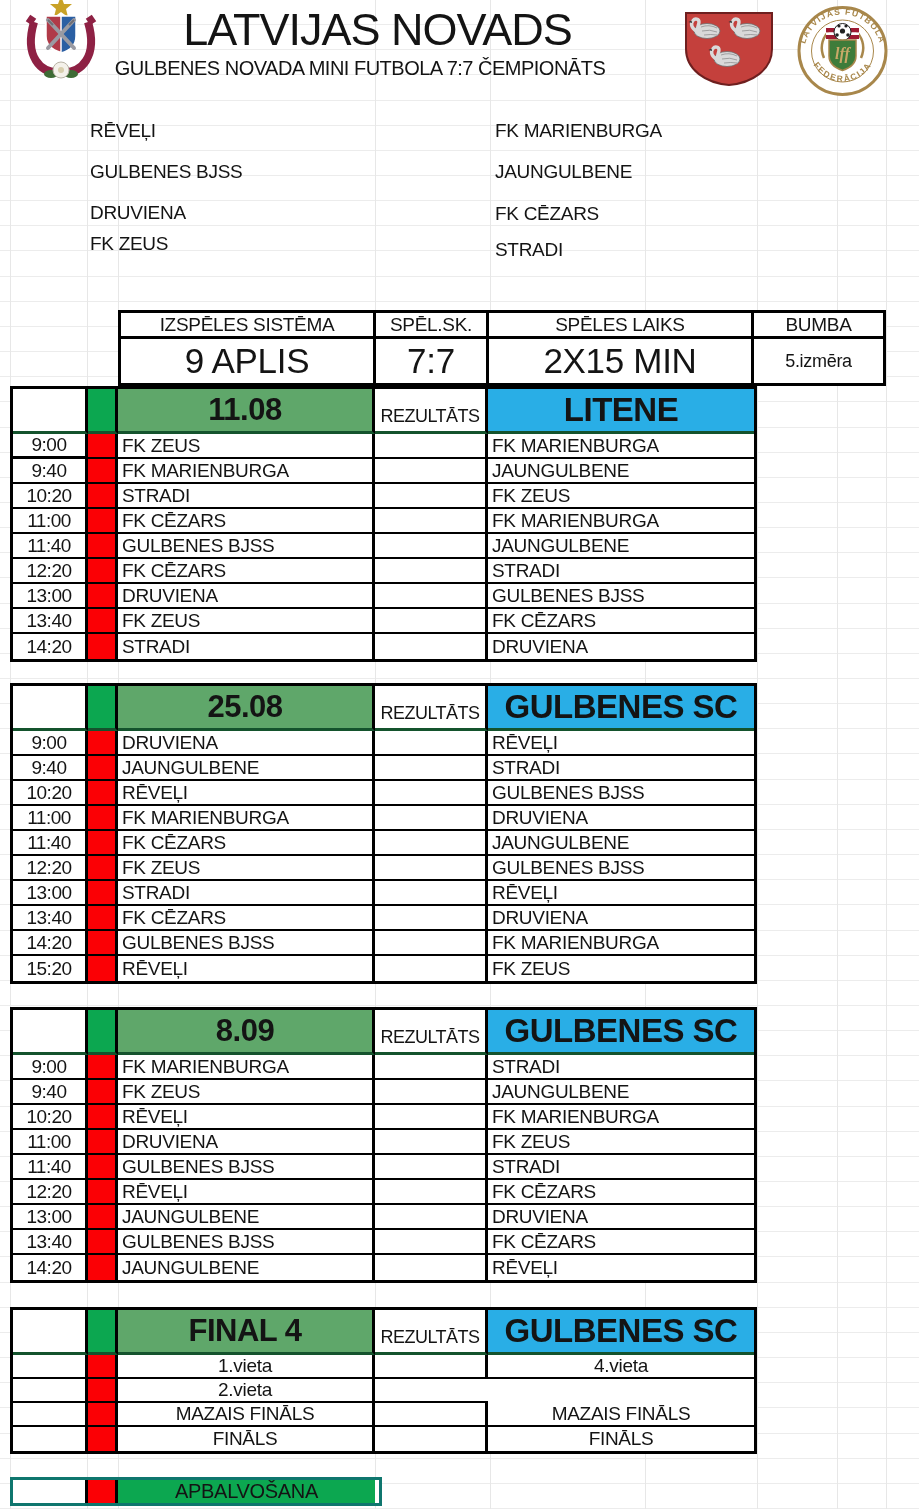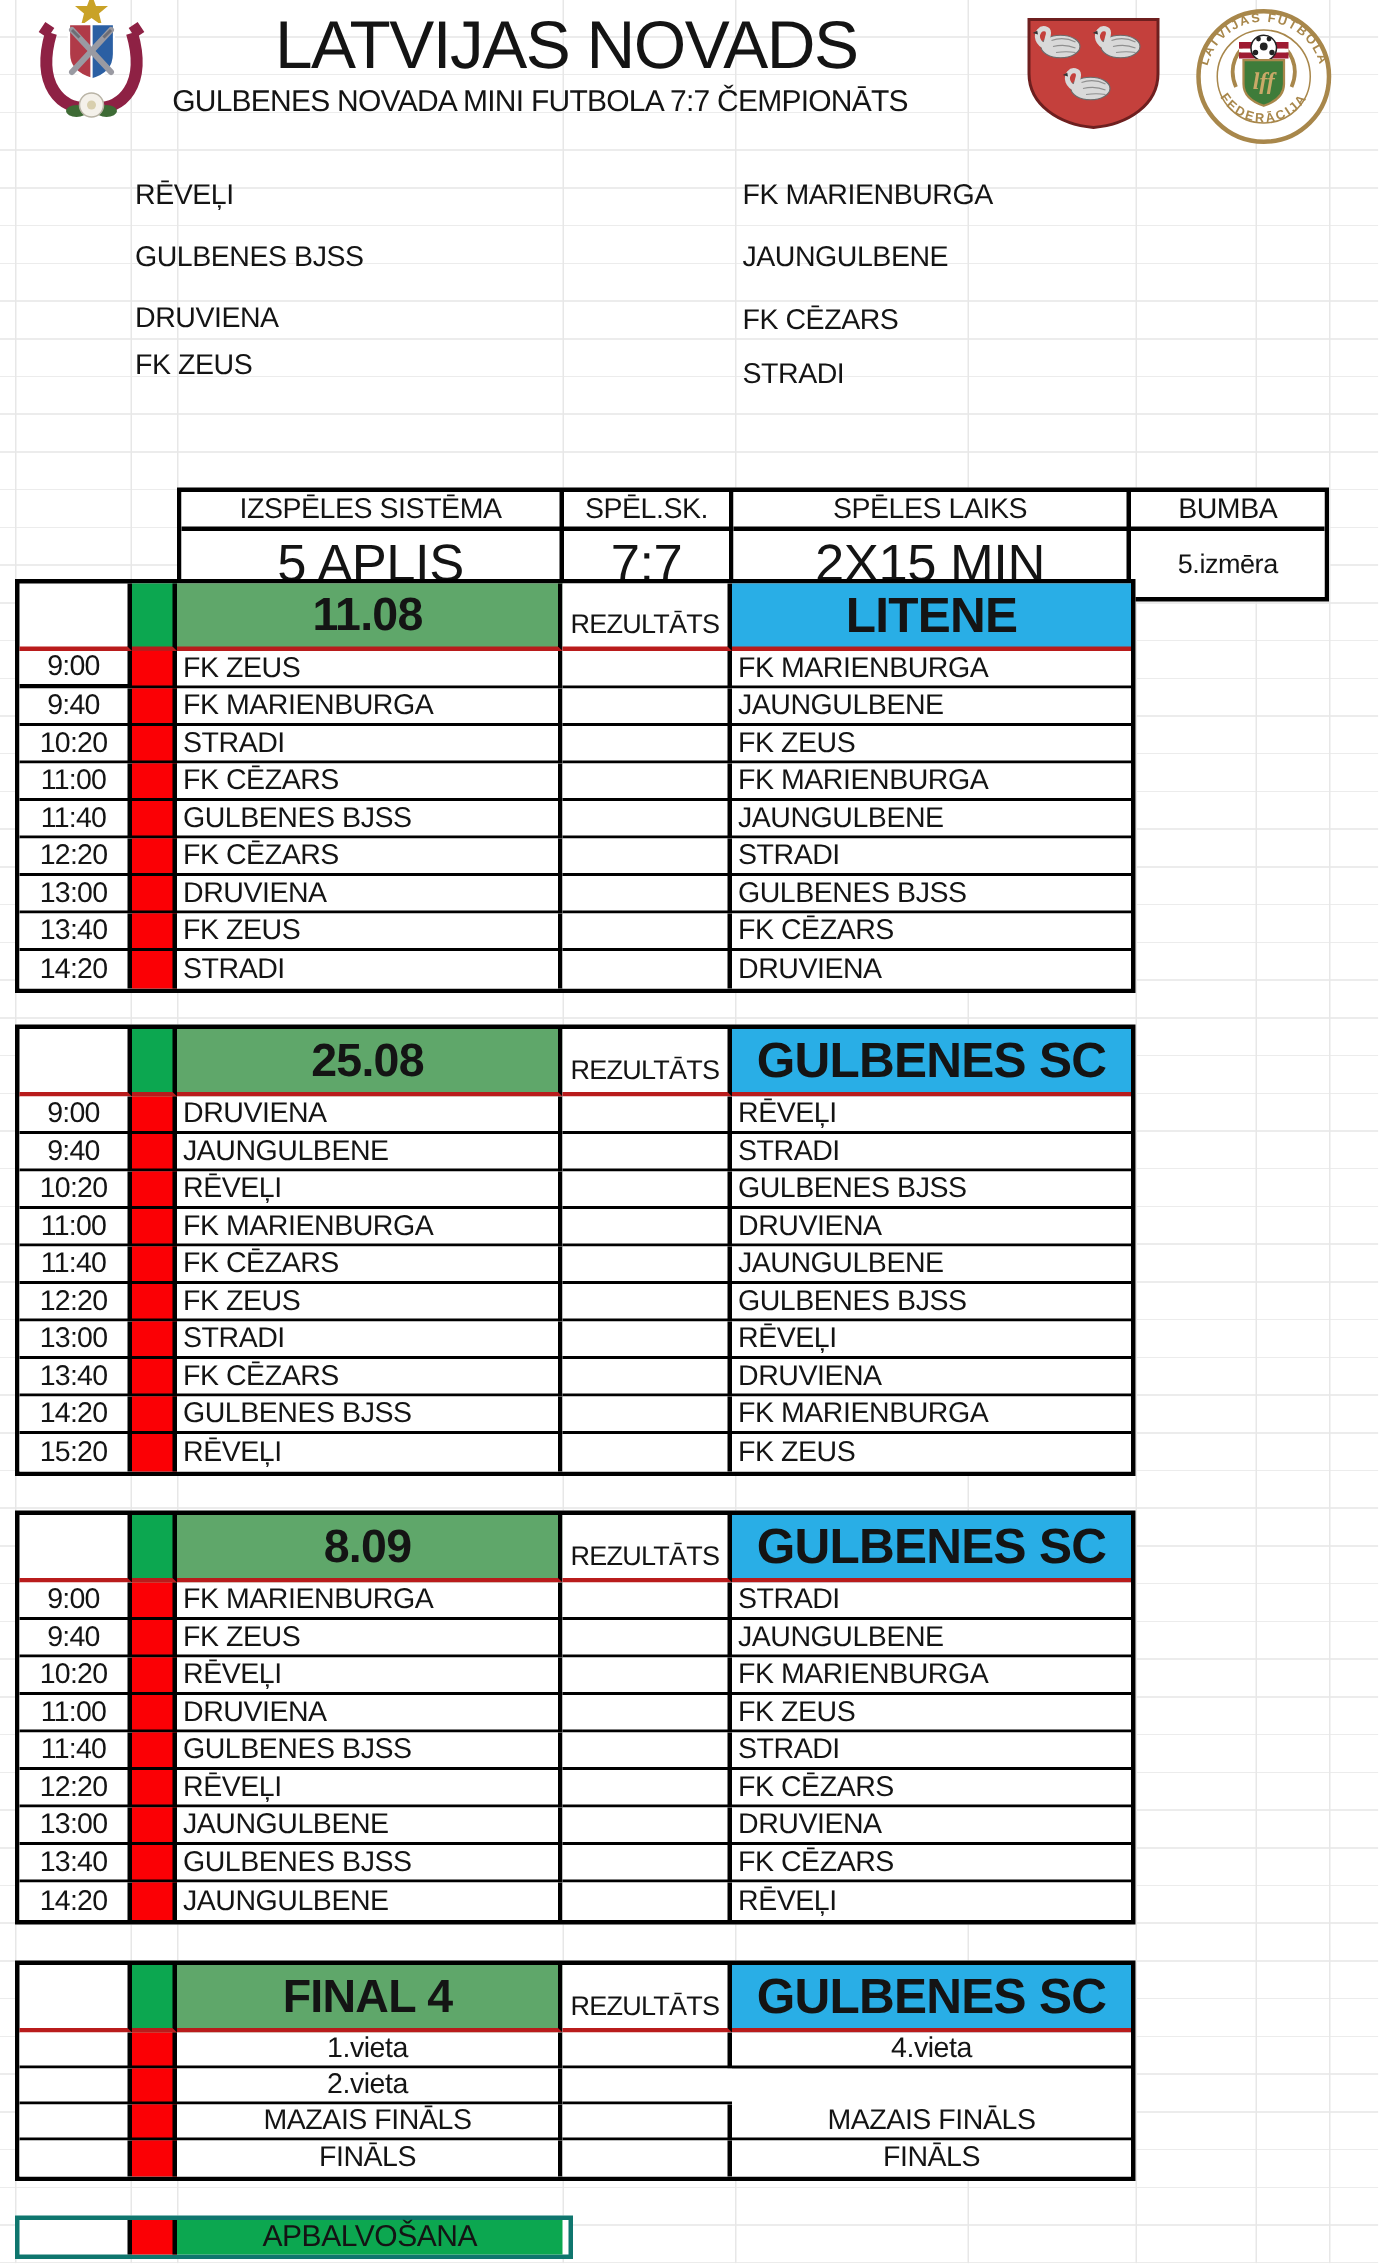--- a/index.html
+++ b/index.html
@@ -13,35 +13,35 @@
 
   
   .title{left:120px;top:4px;width:515px;text-align:center;font-size:45px;font-weight:500;letter-spacing:-1px;}
   .subtitle{left:100px;top:57px;width:520px;text-align:center;font-size:20px;font-weight:500;letter-spacing:-0.5px;}
   .logo{position:absolute;z-index:1;}
 
   
   .team{position:absolute;z-index:1;font-size:19px;font-weight:500;letter-spacing:-0.3px;white-space:nowrap;}
 
   
-  .info{left:118px;top:325px;display:flex;flex-direction:column;border:3px solid #000;background:#fff;box-sizing:border-box;width:768px;}
+  .info{left:118px;top:310px;display:flex;flex-direction:column;border:3px solid #000;background:#fff;box-sizing:border-box;width:768px;}
   .info-row{display:flex;}
   .info-row.hdr .icell{height:26px;font-size:19px;font-weight:500;}
   .info-row.val .icell{height:44px;}
   .icell{box-sizing:border-box;border-right:3px solid #000;display:flex;align-items:center;justify-content:center;background:#fff;letter-spacing:-0.3px;}
   .icell:last-child{border-right:none;}
   .info-row.hdr .icell{border-bottom:3px solid #000;}
   .iw0{width:255px;} .iw1{width:113px;} .iw2{width:265px;} .iw3{width:129px;}
   .bigval{font-size:35px;font-weight:500;}
   .smallval{font-size:18px;font-weight:500;}
 
   
   .round{position:absolute;left:10px;width:747px;border:3px solid #000;box-sizing:border-box;background:#fff;z-index:1;}
   .rh{display:flex;height:45px;}
-  .rh>div{box-sizing:border-box;border-right:3px solid #000;border-bottom:3px solid #b91c1c;display:flex;align-items:center;justify-content:center;text-align:right;}
+  .rh>div{box-sizing:border-box;border-right:3px solid #000;border-bottom:3px solid #14532d;display:flex;align-items:center;justify-content:center;text-align:right;}
   .rh>div:last-child{border-right:none;}
   .cw0{width:75px;} .cw1{width:30px;} .cw2{width:257px;} .cw3{width:113px;} .cw4{width:266px;}
   .h-flag{background:var(--bright-green);}
   .h-date{background:var(--muted-green);font-size:31px;font-weight:700;letter-spacing:-0.5px;}
   .h-res{background:#fff;font-size:18px;font-weight:500;align-items:flex-end !important;padding-bottom:4px;letter-spacing:-0.5px;}
   .h-venue{background:var(--sky-blue);font-size:33px;font-weight:700;letter-spacing:-0.5px;}
   .mrow{display:flex;height:25px;}
   .round.final .mrow{height:24px;}
   .mrow>div{box-sizing:border-box;border-right:3px solid #000;border-bottom:2px solid #000;background:#fff;display:flex;align-items:center;}
   .mrow>div:last-child{border-right:none;}
@@ -150,21 +150,21 @@
   </div>
 
   <div class="sect info">
     <div class="info-row hdr">
       <div class="icell iw0">IZSPĒLES SISTĒMA</div>
       <div class="icell iw1">SPĒL.SK.</div>
       <div class="icell iw2">SPĒLES LAIKS</div>
       <div class="icell iw3">BUMBA</div>
     </div>
     <div class="info-row val">
-      <div class="icell iw0 bigval">5 APLIS</div>
+      <div class="icell iw0 bigval">9 APLIS</div>
       <div class="icell iw1 bigval">7:7</div>
       <div class="icell iw2 bigval">2X15 MIN</div>
       <div class="icell iw3 smallval">5.izmēra</div>
     </div>
   </div>
 
   <div id="rounds-root">
       <div class="round" style="top: 386px;">
     <div class="rh">
       <div class="cw0"></div>

